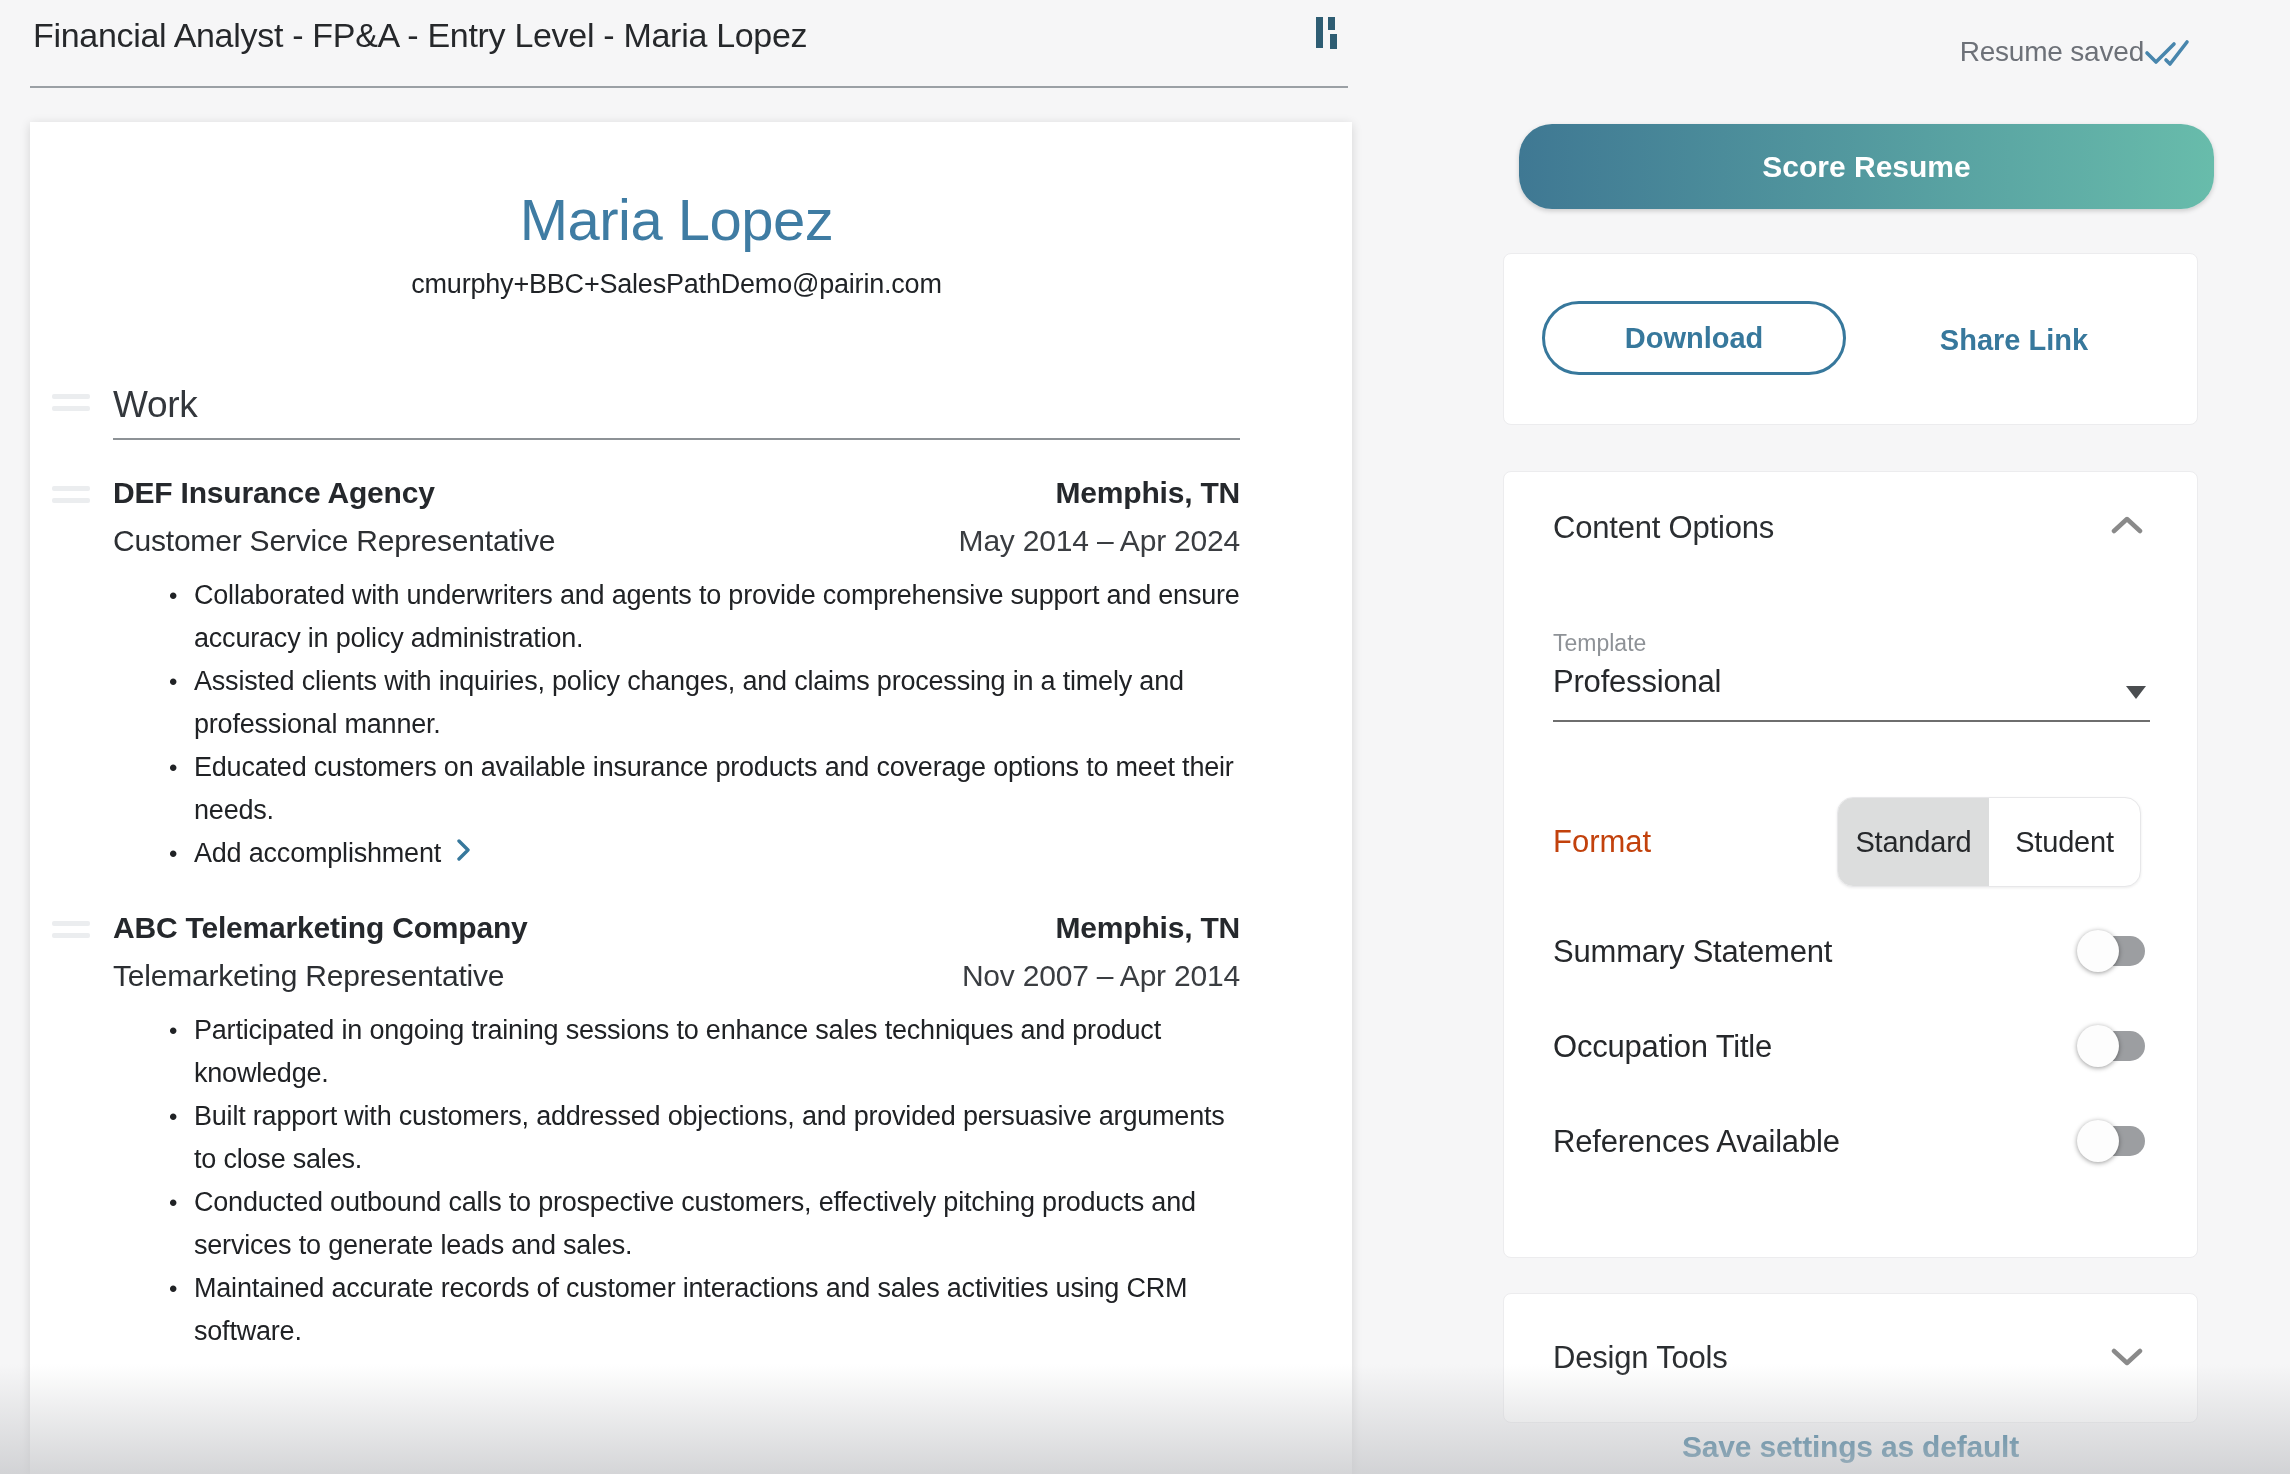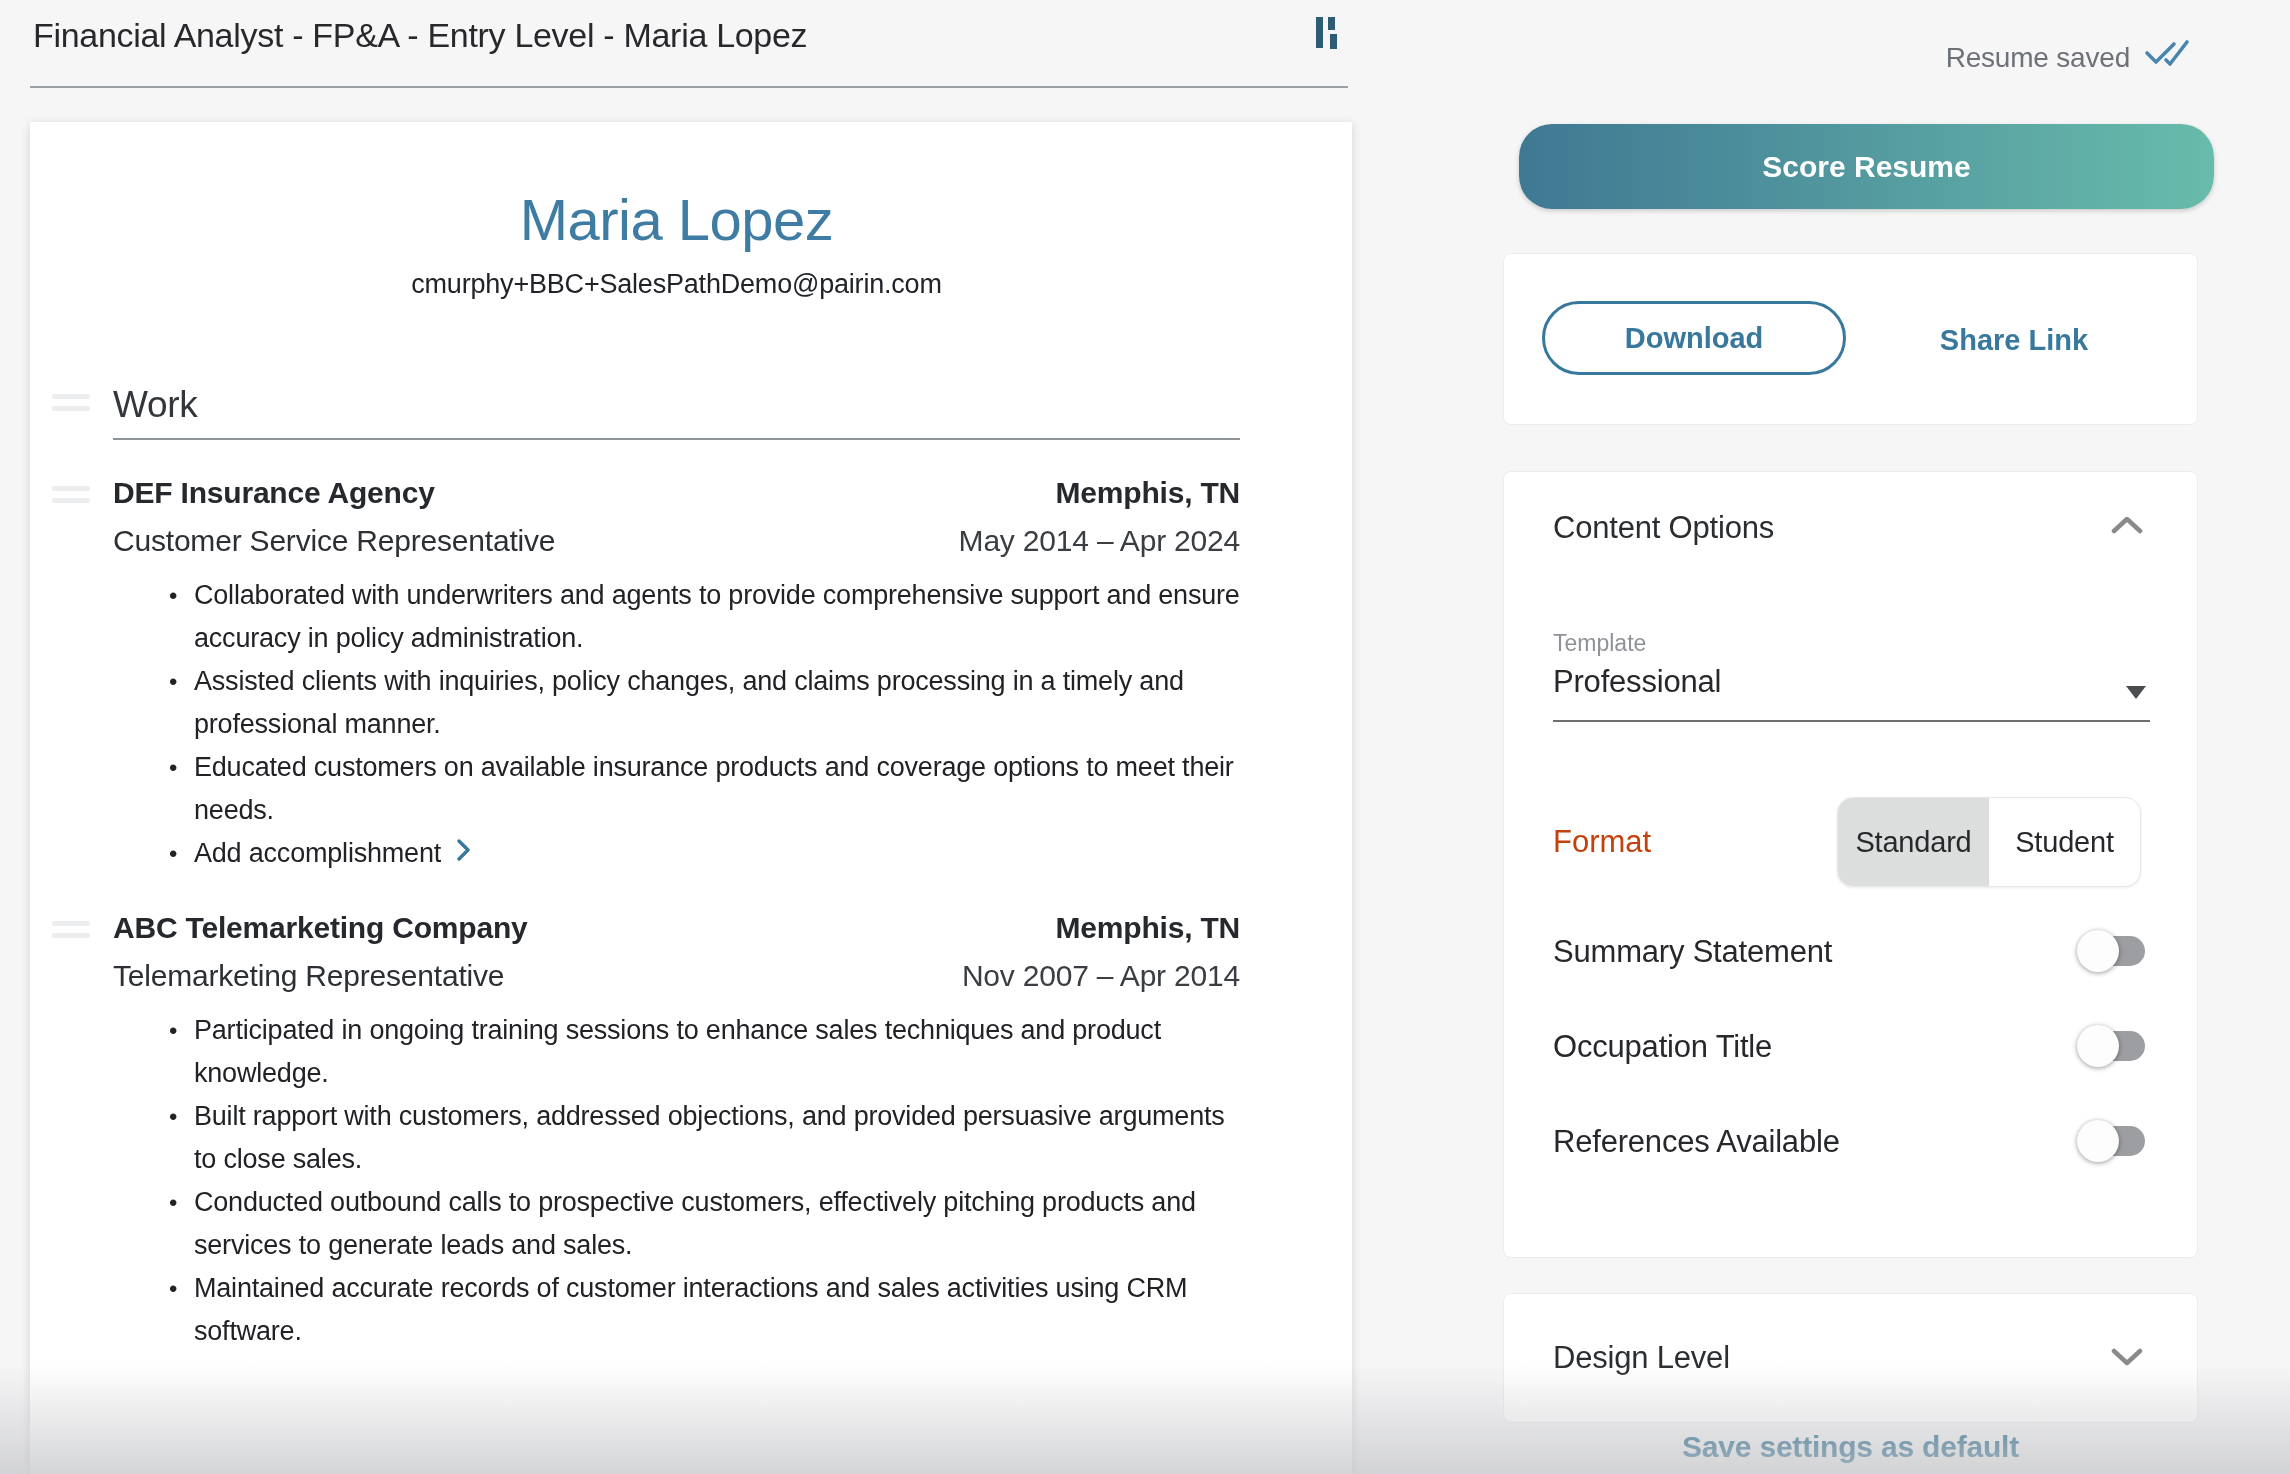--- a/index.html
+++ b/index.html
@@ -75,21 +75,21 @@
     font-size:27px;line-height:43px;color:#202225;letter-spacing:-0.2px;cursor:text;
   }
   ul.bullets li::before{content:"•";position:absolute;left:2px;top:0;font-size:24px;color:#202225;}
   li.add-acc{color:var(--accent);cursor:pointer;}
   li.add-acc::before{color:#202225;}
   li.add-acc .chev{display:inline-block;margin-left:16px;}
 
   
   .saved-row{
     position:absolute;top:36px;right:100px;
-    display:flex;align-items:flex-end;gap:14px;
+    display:flex;align-items:flex-start;
   }
   .saved-text{font-size:28px;color:var(--text-gray);letter-spacing:-0.2px;}
   .panel{position:absolute;left:1503px;top:0;width:695px;}
   .score-btn{
     position:absolute;top:124px;left:16px;width:695px;height:85px;
     border:none;border-radius:33px;cursor:pointer;
     background:linear-gradient(90deg,var(--score-grad-start),var(--score-grad-end));
     color:#fff;font-size:30px;font-weight:bold;
     font-family:"Liberation Sans",sans-serif;
     box-shadow:0 2px 5px rgba(0,0,0,.18);
@@ -295,21 +295,21 @@
     <span class="t-label">References Available</span>
     <span class="switch">
       <span class="track"></span>
               <span class="knob"></span>
     </span>
   </div>
 </div>
     </div>
 
     <div class="card design-card">
-      <span class="card-title">Design Level</span>
+      <span class="card-title">Design Tools</span>
       <button class="chev-btn">
         <svg width="32" height="18" viewBox="0 0 32 18" fill="none" stroke="#8a8a8a" stroke-width="4.5" stroke-linecap="round" stroke-linejoin="round">
             <path d="M3 3 L16 15 L29 3"></path>
           </svg>
       </button>
     </div>
 
     <div class="save-default">Save settings as default</div>
   </div>
 

